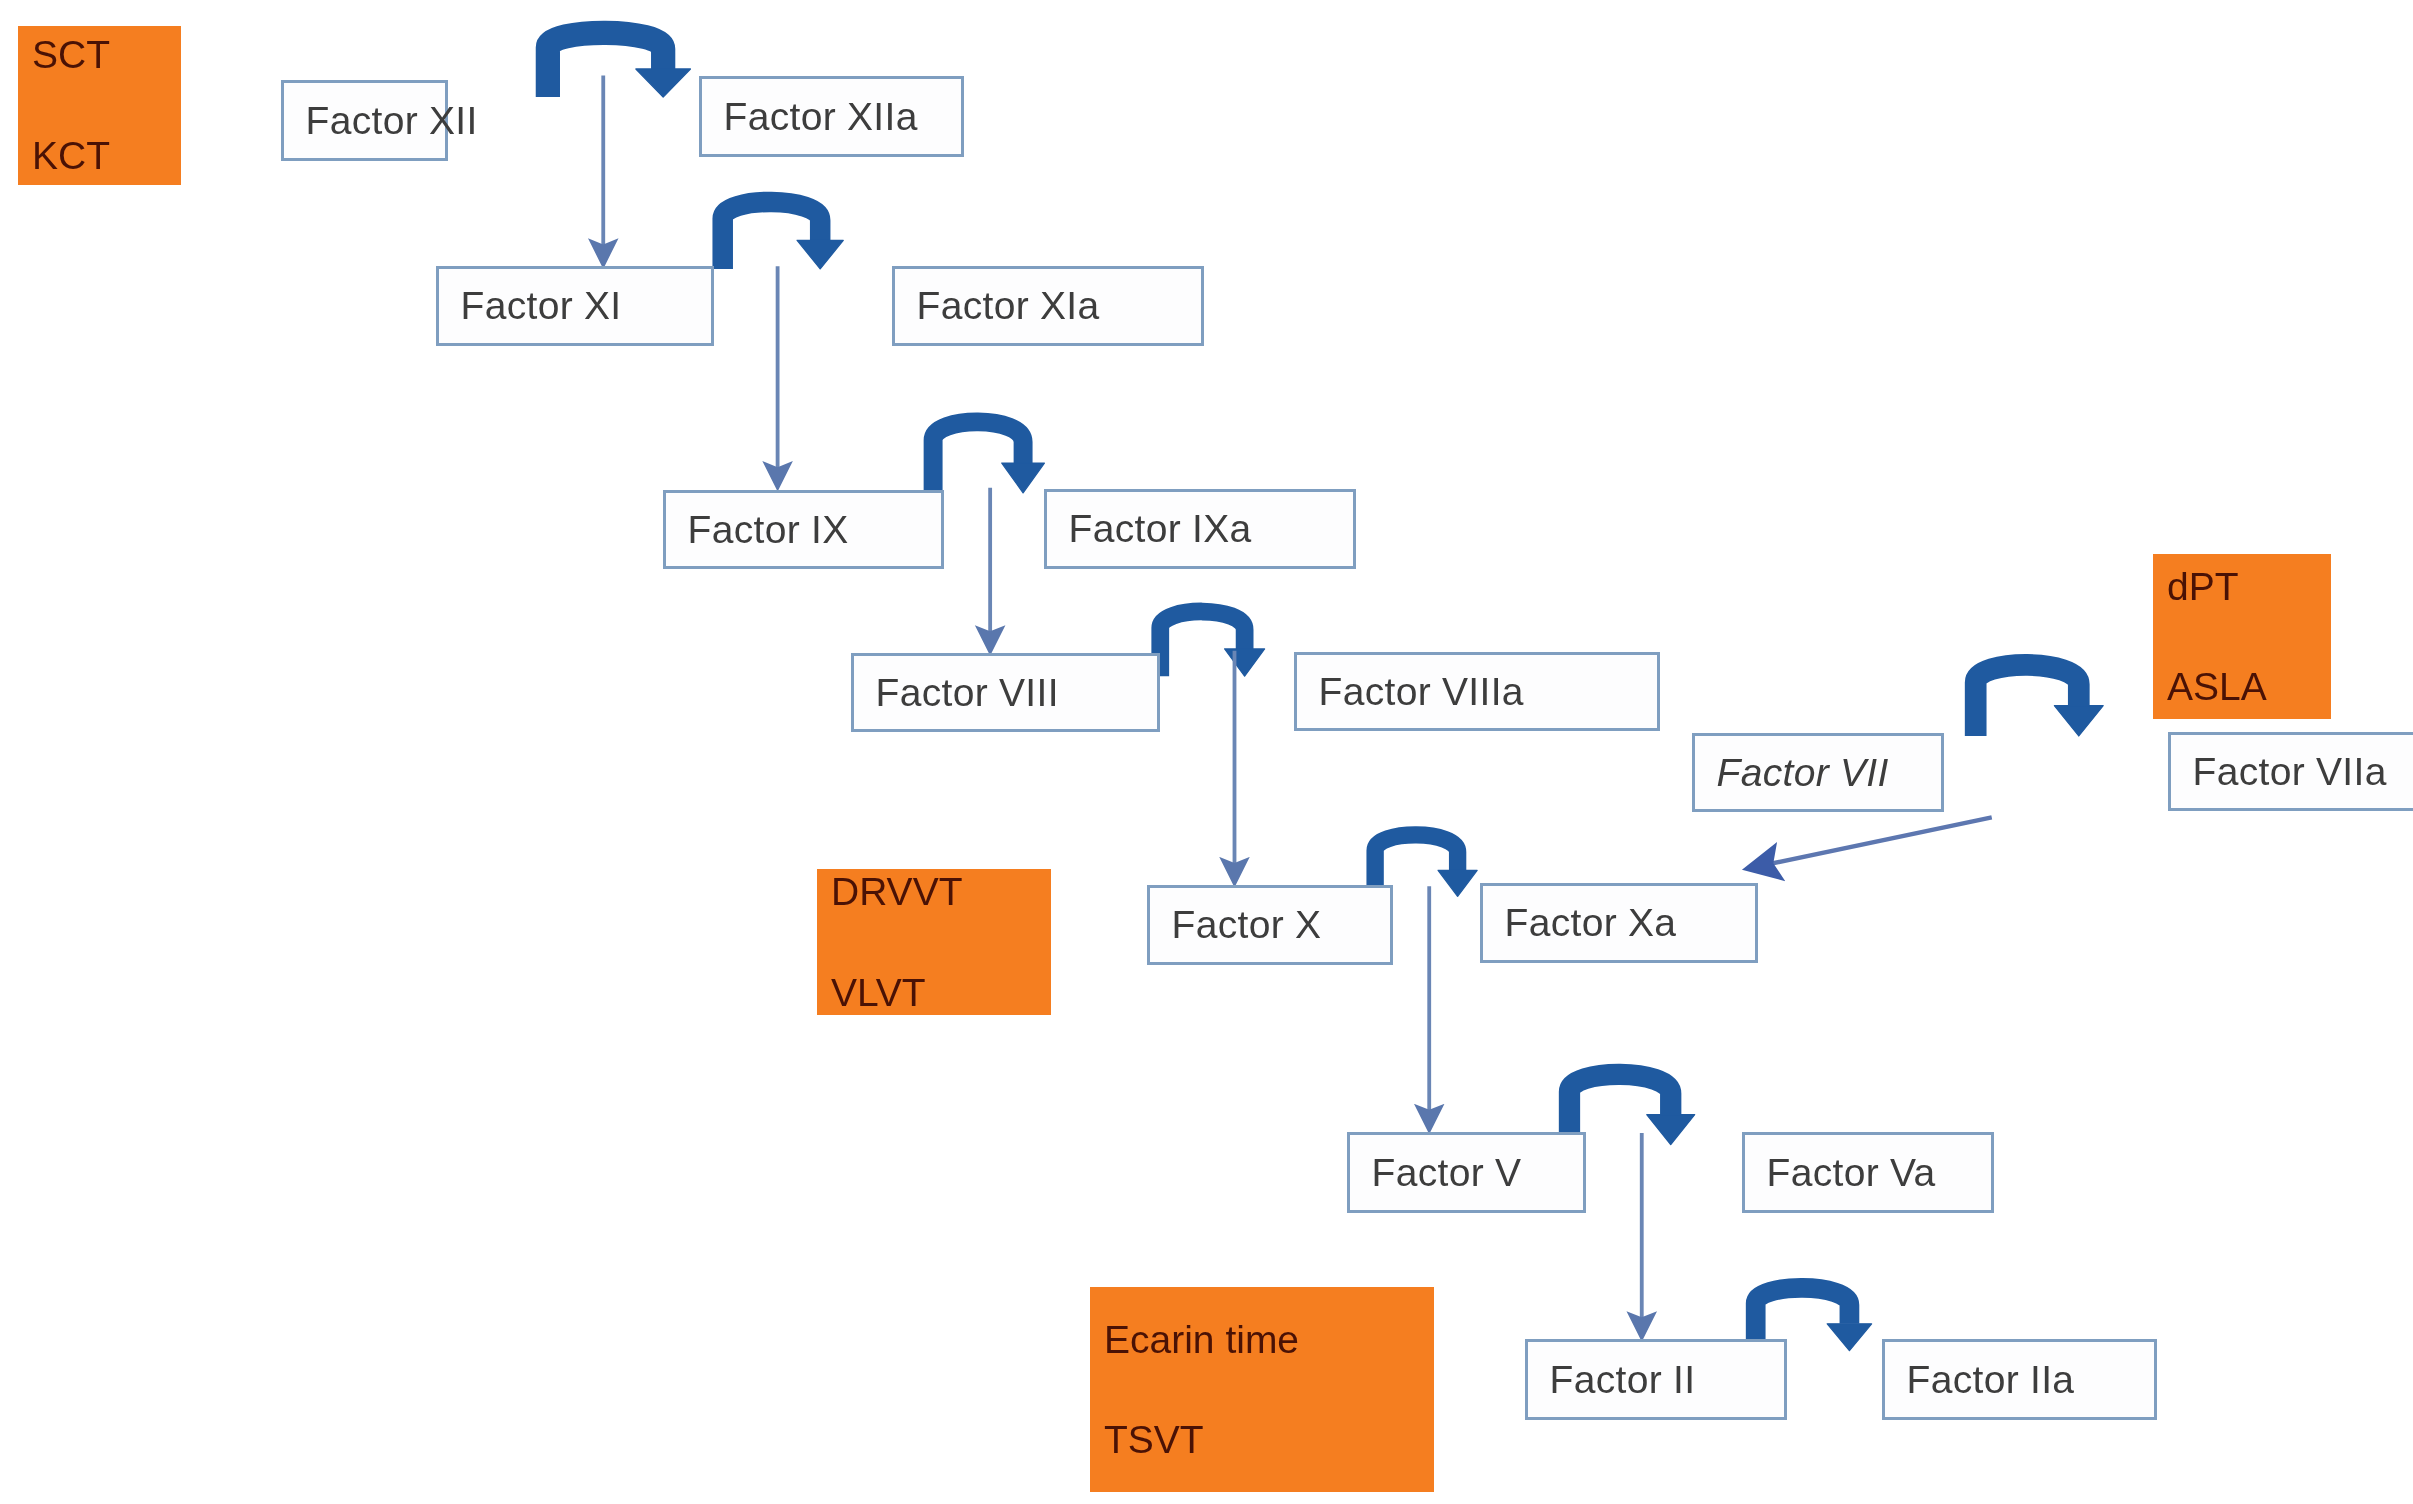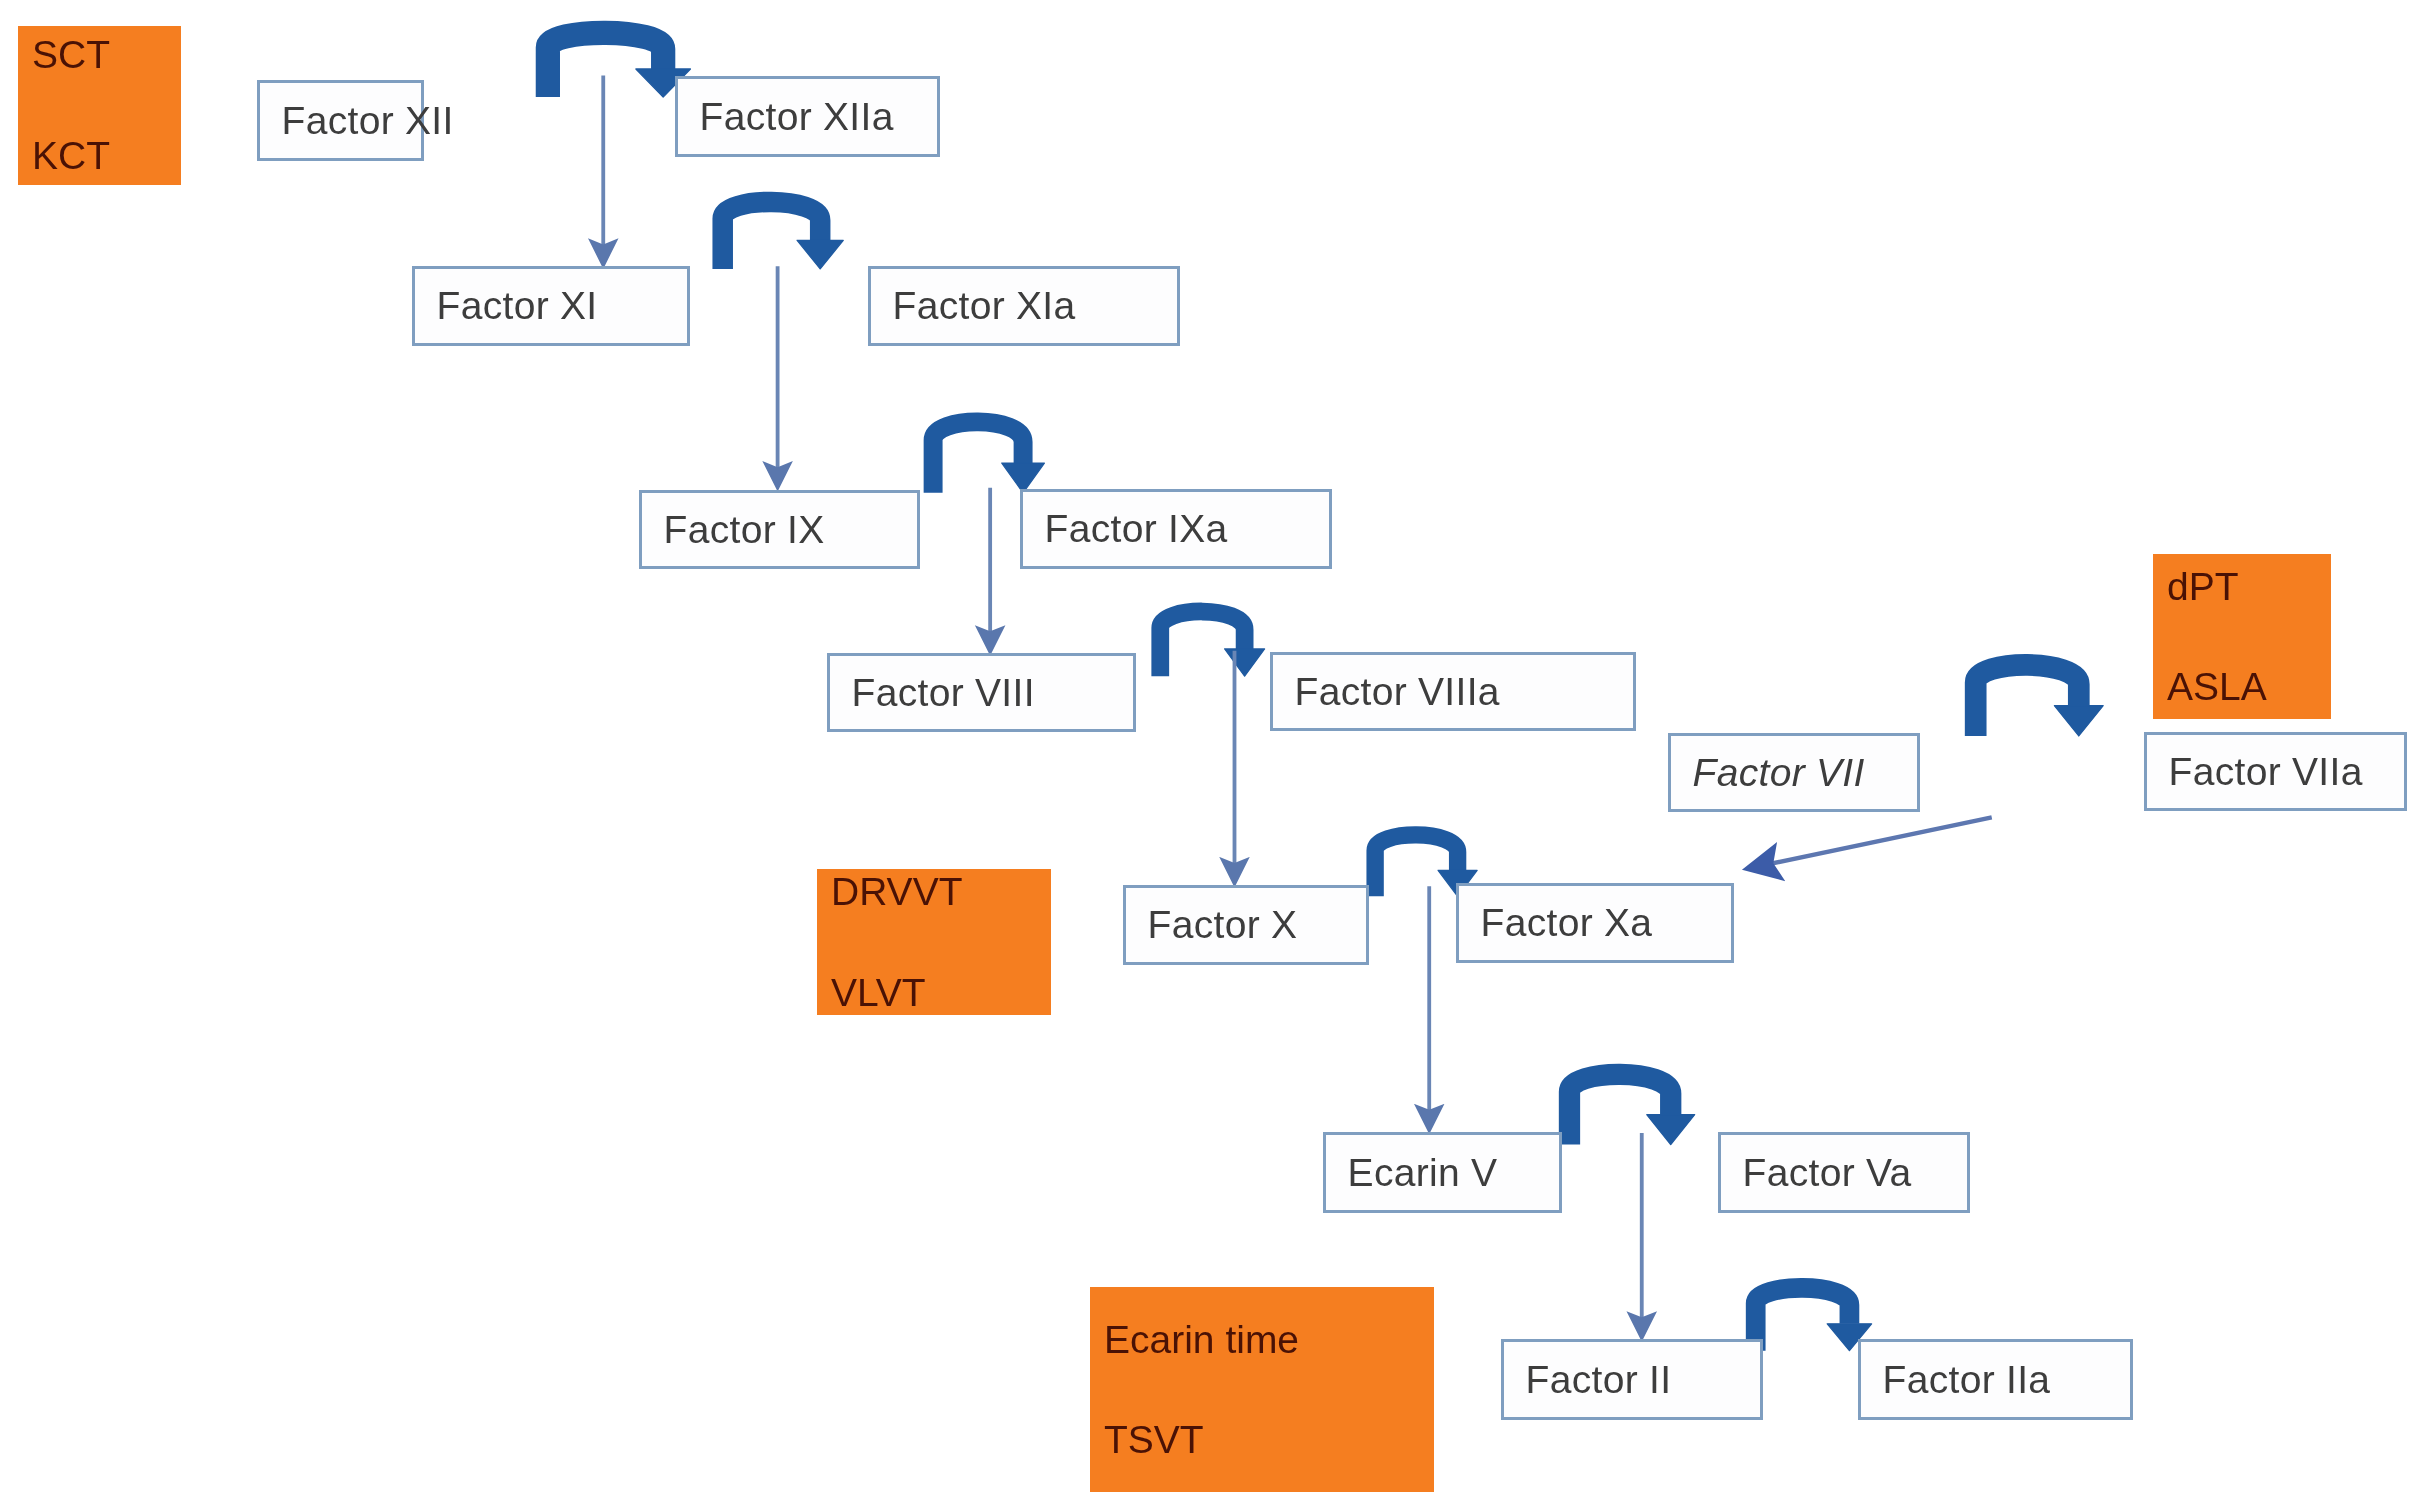--- a/index.html
+++ b/index.html
@@ -27,20 +27,21 @@
     display: flex;
     align-items: center;
     justify-content: flex-start;
     padding-left: 21.6px;
     color: #3d3d3d;
     font-size: 39px;
     font-family: "Liberation Sans", sans-serif;
     font-weight: 400;
     letter-spacing: 0.3px;
     white-space: nowrap;
+    margin-left: 24px;
   }
   
   .assay-box {
     position: absolute;
     box-sizing: border-box;
     background: #f57e20;
     color: #4a1205;
     font-size: 39px;
     font-family: "Liberation Sans", sans-serif;
     font-weight: 400;
@@ -132,21 +133,21 @@
       <div class="factor-box" style="left: 412px; top: 266px; width: 278px; height: 80px; border-color: rgb(127, 158, 192); background: rgb(253, 253, 254); color: rgb(61, 61, 61);">Factor XI</div>
       <div class="factor-box" style="left: 868px; top: 266px; width: 312px; height: 80px; border-color: rgb(127, 158, 192); background: rgb(253, 253, 254); color: rgb(61, 61, 61);">Factor XIa</div>
       <div class="factor-box" style="left: 639px; top: 490px; width: 281px; height: 79px; border-color: rgb(127, 158, 192); background: rgb(253, 253, 254); color: rgb(61, 61, 61);">Factor IX</div>
       <div class="factor-box" style="left: 1020px; top: 489px; width: 312px; height: 80px; border-color: rgb(127, 158, 192); background: rgb(253, 253, 254); color: rgb(61, 61, 61);">Factor IXa</div>
       <div class="factor-box" style="left: 827px; top: 653px; width: 309px; height: 79px; border-color: rgb(127, 158, 192); background: rgb(253, 253, 254); color: rgb(61, 61, 61);">Factor VIII</div>
       <div class="factor-box" style="left: 1270px; top: 652px; width: 366px; height: 79px; border-color: rgb(127, 158, 192); background: rgb(253, 253, 254); color: rgb(61, 61, 61);">Factor VIIIa</div>
       <div class="factor-box" style="left: 1668px; top: 733px; width: 252px; height: 79px; border-color: rgb(127, 158, 192); background: rgb(253, 253, 254); color: rgb(61, 61, 61); font-style: italic;">Factor VII</div>
       <div class="factor-box" style="left: 2144px; top: 732px; width: 263px; height: 79px; border-color: rgb(127, 158, 192); background: rgb(253, 253, 254); color: rgb(61, 61, 61);">Factor VIIa</div>
       <div class="factor-box" style="left: 1123px; top: 885px; width: 246px; height: 80px; border-color: rgb(127, 158, 192); background: rgb(253, 253, 254); color: rgb(61, 61, 61);">Factor X</div>
       <div class="factor-box" style="left: 1456px; top: 883px; width: 278px; height: 80px; border-color: rgb(127, 158, 192); background: rgb(253, 253, 254); color: rgb(61, 61, 61);">Factor Xa</div>
-      <div class="factor-box" style="left: 1323px; top: 1132px; width: 239px; height: 81px; border-color: rgb(127, 158, 192); background: rgb(253, 253, 254); color: rgb(61, 61, 61);">Ecarin V</div>
+      <div class="factor-box" style="left: 1323px; top: 1132px; width: 239px; height: 81px; border-color: rgb(127, 158, 192); background: rgb(253, 253, 254); color: rgb(61, 61, 61);">Factor V</div>
       <div class="factor-box" style="left: 1718px; top: 1132px; width: 252px; height: 81px; border-color: rgb(127, 158, 192); background: rgb(253, 253, 254); color: rgb(61, 61, 61);">Factor Va</div>
       <div class="factor-box" style="left: 1501px; top: 1339px; width: 262px; height: 81px; border-color: rgb(127, 158, 192); background: rgb(253, 253, 254); color: rgb(61, 61, 61);">Factor II</div>
       <div class="factor-box" style="left: 1858px; top: 1339px; width: 275px; height: 81px; border-color: rgb(127, 158, 192); background: rgb(253, 253, 254); color: rgb(61, 61, 61);">Factor IIa</div>
       <div class="assay-box" style="left: 18px; top: 25.5px; width: 163px; height: 159px; background: rgb(245, 126, 32); color: rgb(74, 18, 5);">
         <span class="assay-line">SCT</span>
         <span class="assay-line">KCT</span>
       </div>
       <div class="assay-box" style="left: 2153px; top: 554px; width: 178px; height: 165px; background: rgb(245, 126, 32); color: rgb(74, 18, 5);">
         <span class="assay-line">dPT</span>
         <span class="assay-line">ASLA</span>

